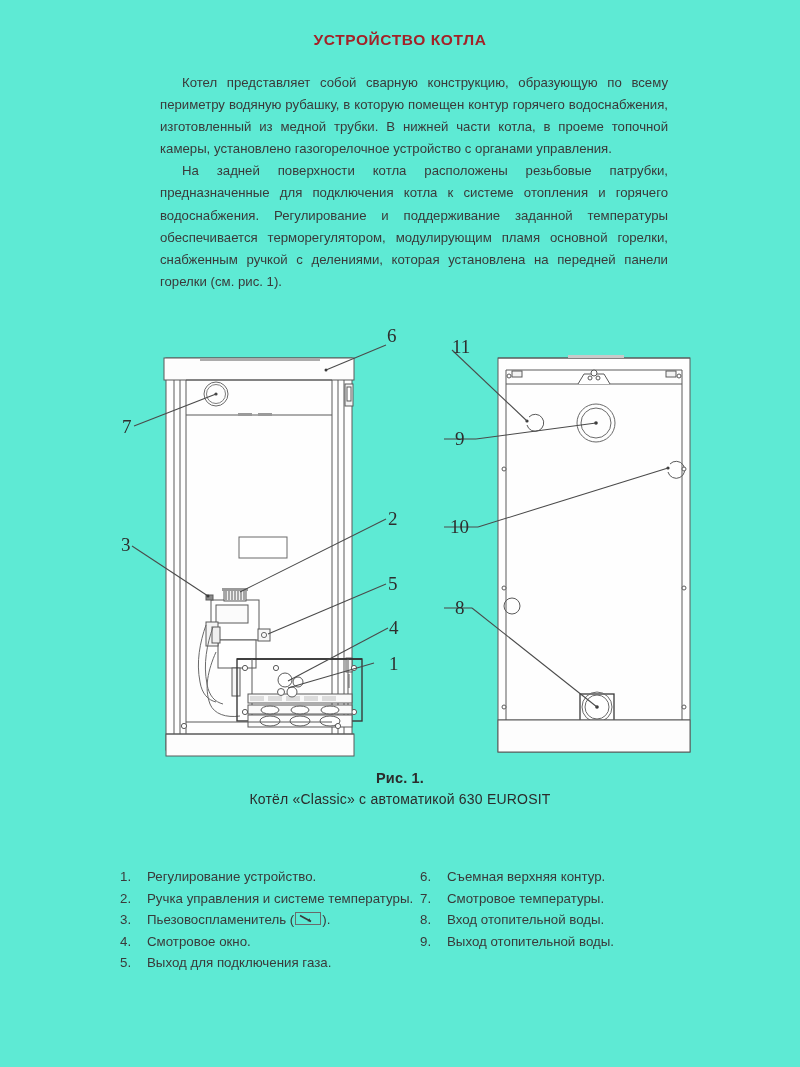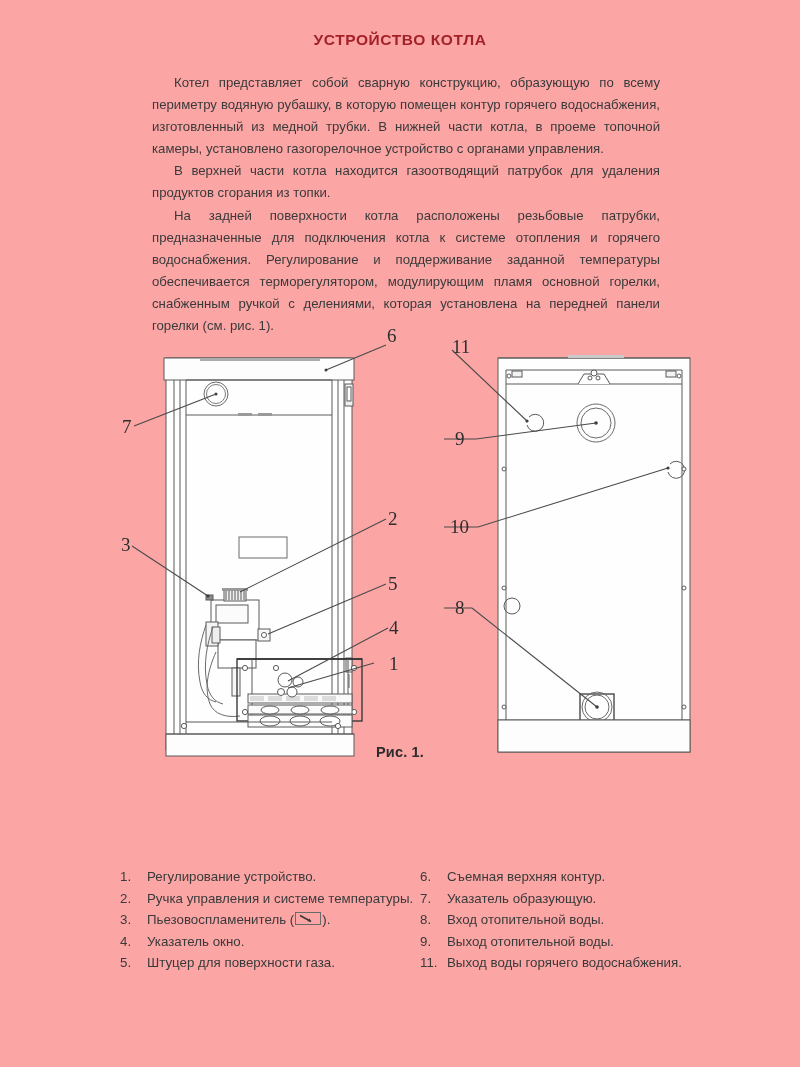--- a/index.html
+++ b/index.html
@@ -9,42 +9,42 @@
     background: #ffffff;
   }
   body {
     font-family: "Liberation Sans", sans-serif;
     color: #231f20;
   }
   .page {
     position: relative;
     width: 800px;
     height: 1067px;
-    background: #fca5a5;
+    background: #5eead4;
     overflow: hidden;
   }
 
   
   .doc-title {
     position: absolute;
     top: 31px;
     left: 0;
     width: 800px;
     text-align: center;
     font-size: 15.5px;
     font-weight: bold;
     letter-spacing: 0.6px;
     color: #a32228;
   }
 
   
   .body-text {
     position: absolute;
     top: 72px;
-    left: 152px;
+    left: 160px;
     width: 508px;
     font-size: 13.2px;
     line-height: 22.1px;
     color: #3a3a3a;
     text-align: justify;
   }
   .body-text p {
     margin: 0;
     text-indent: 22px;
     text-align: justify;
@@ -60,21 +60,21 @@
     top: 322px;
     left: 0;
     width: 800px;
     height: 450px;
   }
   .figure svg { display: block; }
 
   
   .fig-caption {
     position: absolute;
-    top: 744px;
+    top: 770px;
     left: 0;
     width: 800px;
     text-align: center;
   }
   .fig-caption .fig-num {
     font-size: 14.5px;
     font-weight: bold;
     color: #2c2c2c;
     letter-spacing: 0.2px;
   }
@@ -127,21 +127,20 @@
 </style>
 </head>
 <body>
 
 <div class="page">
 
   <div class="doc-title">УСТРОЙСТВО КОТЛА</div>
 
   <div class="body-text">
     <p class="last-line-left">Котел представляет собой сварную конструкцию, образующую по всему периметру водяную рубашку, в которую помещен контур горячего водоснабжения, изготовленный из медной трубки. В нижней части котла, в проеме топочной камеры, установлено газогорелочное устройство с органами управления.</p>
-    <p class="last-line-left">В верхней части котла находится газоотводящий патрубок для удаления продуктов сгорания из топки.</p>
     <p class="last-line-left">На задней поверхности котла расположены резьбовые патрубки, предназначенные для подключения котла к системе отопления и горячего водоснабжения. Регулирование и поддерживание заданной температуры обеспечивается терморегулятором, модулирующим пламя основной горелки, снабженным ручкой с делениями, которая установлена на передней панели горелки (см. рис. 1).</p>
   </div>
 
   <div class="figure">
     <svg width="800" height="450" viewBox="0 0 800 450" xmlns="http://www.w3.org/2000/svg">
       <g fill="none" stroke="#5a5a5a" stroke-width="1" stroke-linejoin="miter" stroke-linecap="butt">
 
         <g>
 
           <rect x="166" y="36" width="186" height="392" fill="#fefefe"></rect>
@@ -351,20 +350,21 @@
           <text x="450" y="211">10</text>
           <text x="455" y="292">8</text>
         </g>
 
       </g>
     </svg>
   </div>
 
   <div class="fig-caption">
     <div class="fig-num">Рис. 1.</div>
+    <div class="fig-sub">Котёл «Classic» с автоматикой 630 EUROSIT</div>
   </div>
 
   <div class="legend">
 
     <div class="legend-col left">
       <div class="legend-item">
         <span class="legend-num">1.</span>
         <span class="legend-text">Регулирование устройство.</span>
       </div>
       <div class="legend-item">
@@ -373,46 +373,42 @@
       </div>
       <div class="legend-item">
         <span class="legend-num">3.</span>
         <span class="legend-text"><span>Пьезовоспламенитель (</span><span class="piezo-box"><svg width="24" height="11" viewBox="0 0 24 11">
                 <path d="M4,2.5 L15,8.5" stroke="#3a3a3a" stroke-width="1.6" fill="none"></path>
                 <path d="M15,8.5 L11.5,8.2 L13.4,5.2 Z" fill="#3a3a3a"></path>
               </svg></span><span>).</span></span>
       </div>
       <div class="legend-item">
         <span class="legend-num">4.</span>
-        <span class="legend-text">Указатель окно.</span>
+        <span class="legend-text">Смотровое окно.</span>
       </div>
       <div class="legend-item">
         <span class="legend-num">5.</span>
-        <span class="legend-text">Штуцер для поверхности газа.</span>
+        <span class="legend-text">Выход для подключения газа.</span>
       </div>
     </div>
 
     <div class="legend-col right">
       <div class="legend-item">
         <span class="legend-num">6.</span>
         <span class="legend-text">Съемная верхняя контур.</span>
       </div>
       <div class="legend-item">
         <span class="legend-num">7.</span>
-        <span class="legend-text">Указатель образующую.</span>
+        <span class="legend-text">Смотровое температуры.</span>
       </div>
       <div class="legend-item">
         <span class="legend-num">8.</span>
         <span class="legend-text">Вход отопительной воды.</span>
       </div>
       <div class="legend-item">
         <span class="legend-num">9.</span>
         <span class="legend-text">Выход отопительной воды.</span>
       </div>
-      <div class="legend-item">
-        <span class="legend-num">11.</span>
-        <span class="legend-text">Выход воды горячего водоснабжения.</span>
-      </div>
     </div>
 
   </div>
 
 </div>
 
 </body></html>

